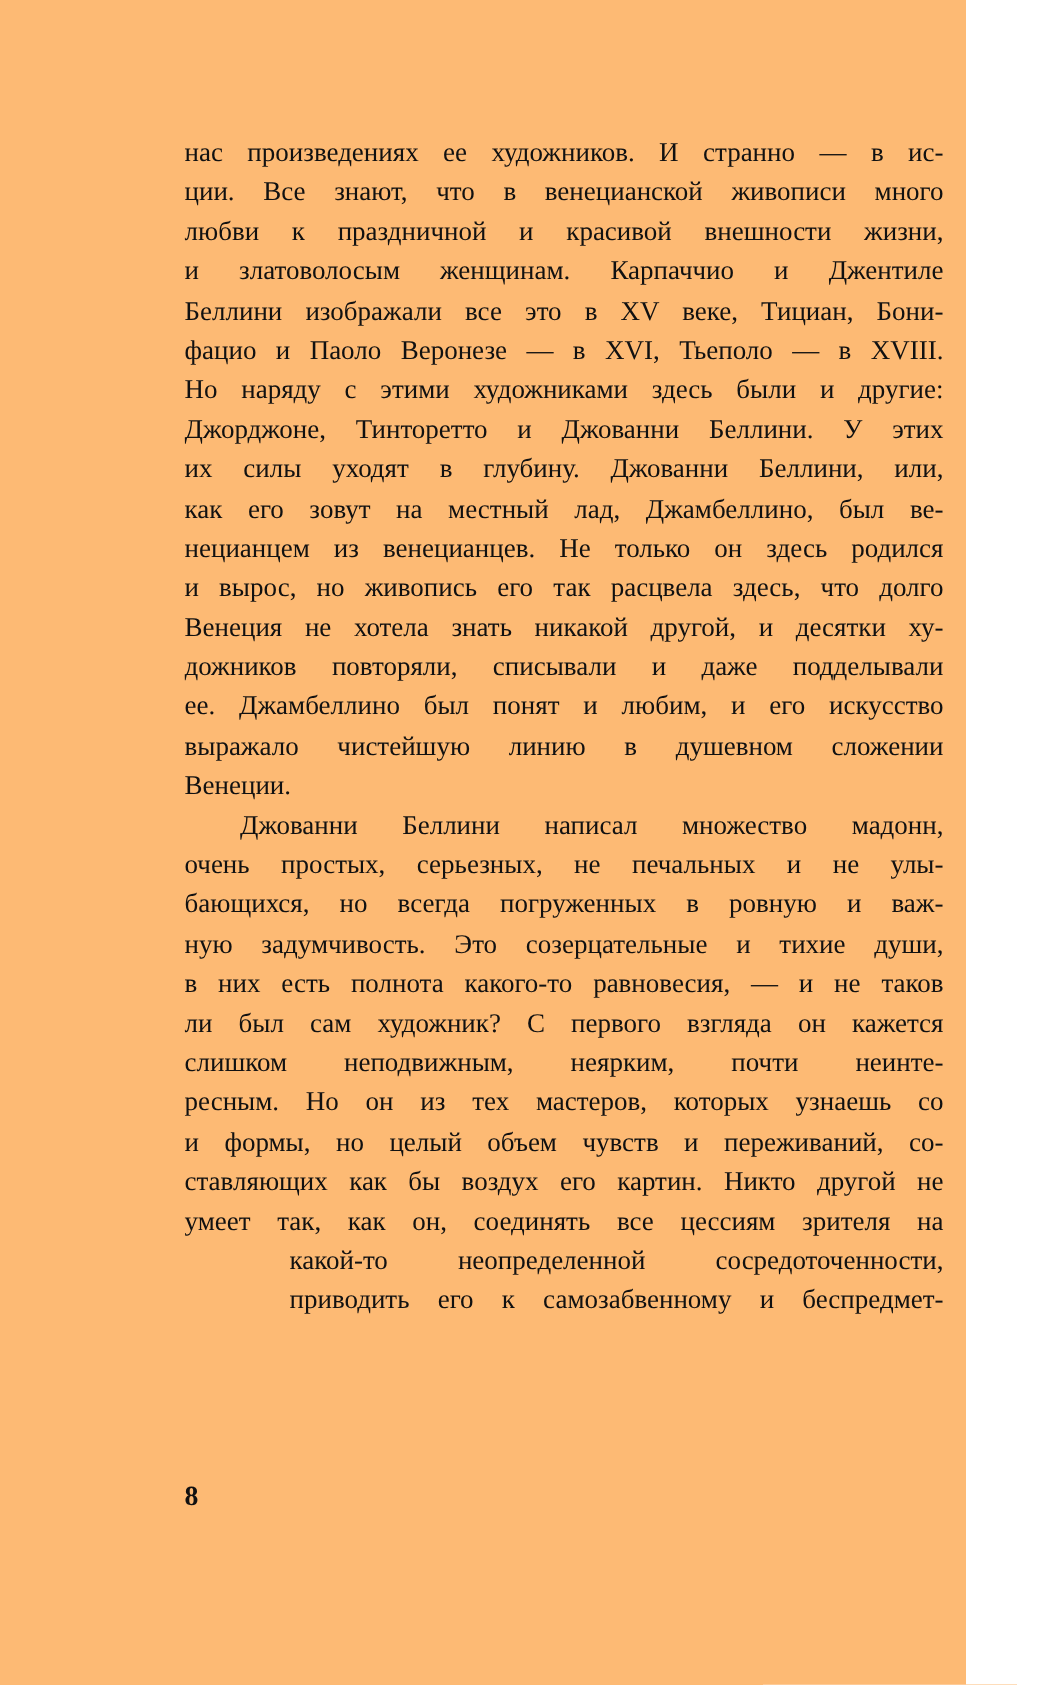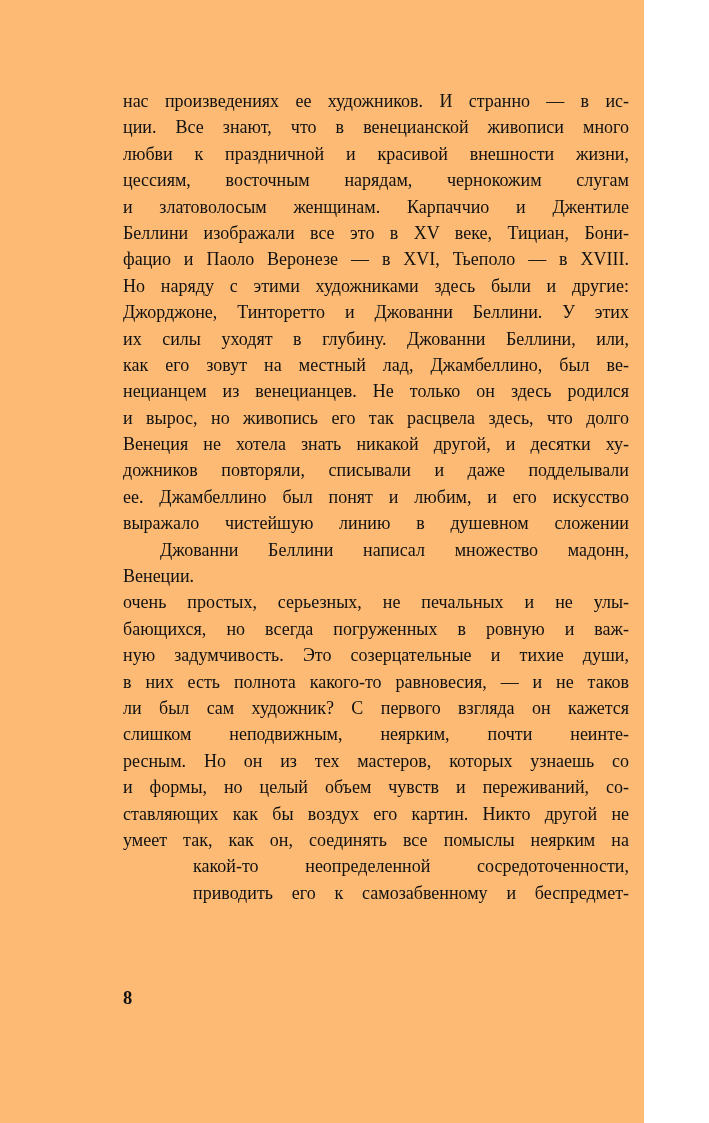--- a/index.html
+++ b/index.html
@@ -57,43 +57,42 @@
   }
 </style>
 </head>
 <body>
 
 <div class="page">
   <div class="text-block">
       <div class="line">нас произведениях ее художников. И странно — в ис-</div>
       <div class="line">ции. Все знают, что в венецианской живописи много</div>
       <div class="line">любви к праздничной и красивой внешности жизни,</div>
-      <div class="line">цессиям, восточным нарядам, чернокожим слугам</div>
       <div class="line">и златоволосым женщинам. Карпаччио и Джентиле</div>
       <div class="line">Беллини изображали все это в XV веке, Тициан, Бони-</div>
       <div class="line">фацио и Паоло Веронезе — в XVI, Тьеполо — в XVIII.</div>
       <div class="line">Но наряду с этими художниками здесь были и другие:</div>
       <div class="line">Джорджоне, Тинторетто и Джованни Беллини. У этих</div>
       <div class="line">их силы уходят в глубину. Джованни Беллини, или,</div>
       <div class="line">как его зовут на местный лад, Джамбеллино, был ве-</div>
       <div class="line">нецианцем из венецианцев. Не только он здесь родился</div>
       <div class="line">и вырос, но живопись его так расцвела здесь, что долго</div>
       <div class="line">Венеция не хотела знать никакой другой, и десятки ху-</div>
       <div class="line">дожников повторяли, списывали и даже подделывали</div>
       <div class="line">ее. Джамбеллино был понят и любим, и его искусство</div>
       <div class="line">выражало чистейшую линию в душевном сложении</div>
+      <div class="line end">Венеции.</div>
       <div class="line indent">Джованни Беллини написал множество мадонн,</div>
-      <div class="line end">Венеции.</div>
       <div class="line">очень простых, серьезных, не печальных и не улы-</div>
       <div class="line">бающихся, но всегда погруженных в ровную и важ-</div>
       <div class="line">ную задумчивость. Это созерцательные и тихие души,</div>
       <div class="line">в них есть полнота какого-то равновесия, — и не таков</div>
       <div class="line">ли был сам художник? С первого взгляда он кажется</div>
       <div class="line">слишком неподвижным, неярким, почти неинте-</div>
       <div class="line">ресным. Но он из тех мастеров, которых узнаешь со</div>
       <div class="line">и формы, но целый объем чувств и переживаний, со-</div>
       <div class="line">ставляющих как бы воздух его картин. Никто другой не</div>
-      <div class="line">умеет так, как он, соединять все помыслы неярким на</div>
+      <div class="line">умеет так, как он, соединять все цессиям зрителя на</div>
       <div class="line wrap">какой-то неопределенной сосредоточенности,</div>
       <div class="line wrap">приводить его к самозабвенному и беспредмет-</div>
     </div>
   <div class="page-number">8</div>
 </div>
 
 </body></html>

